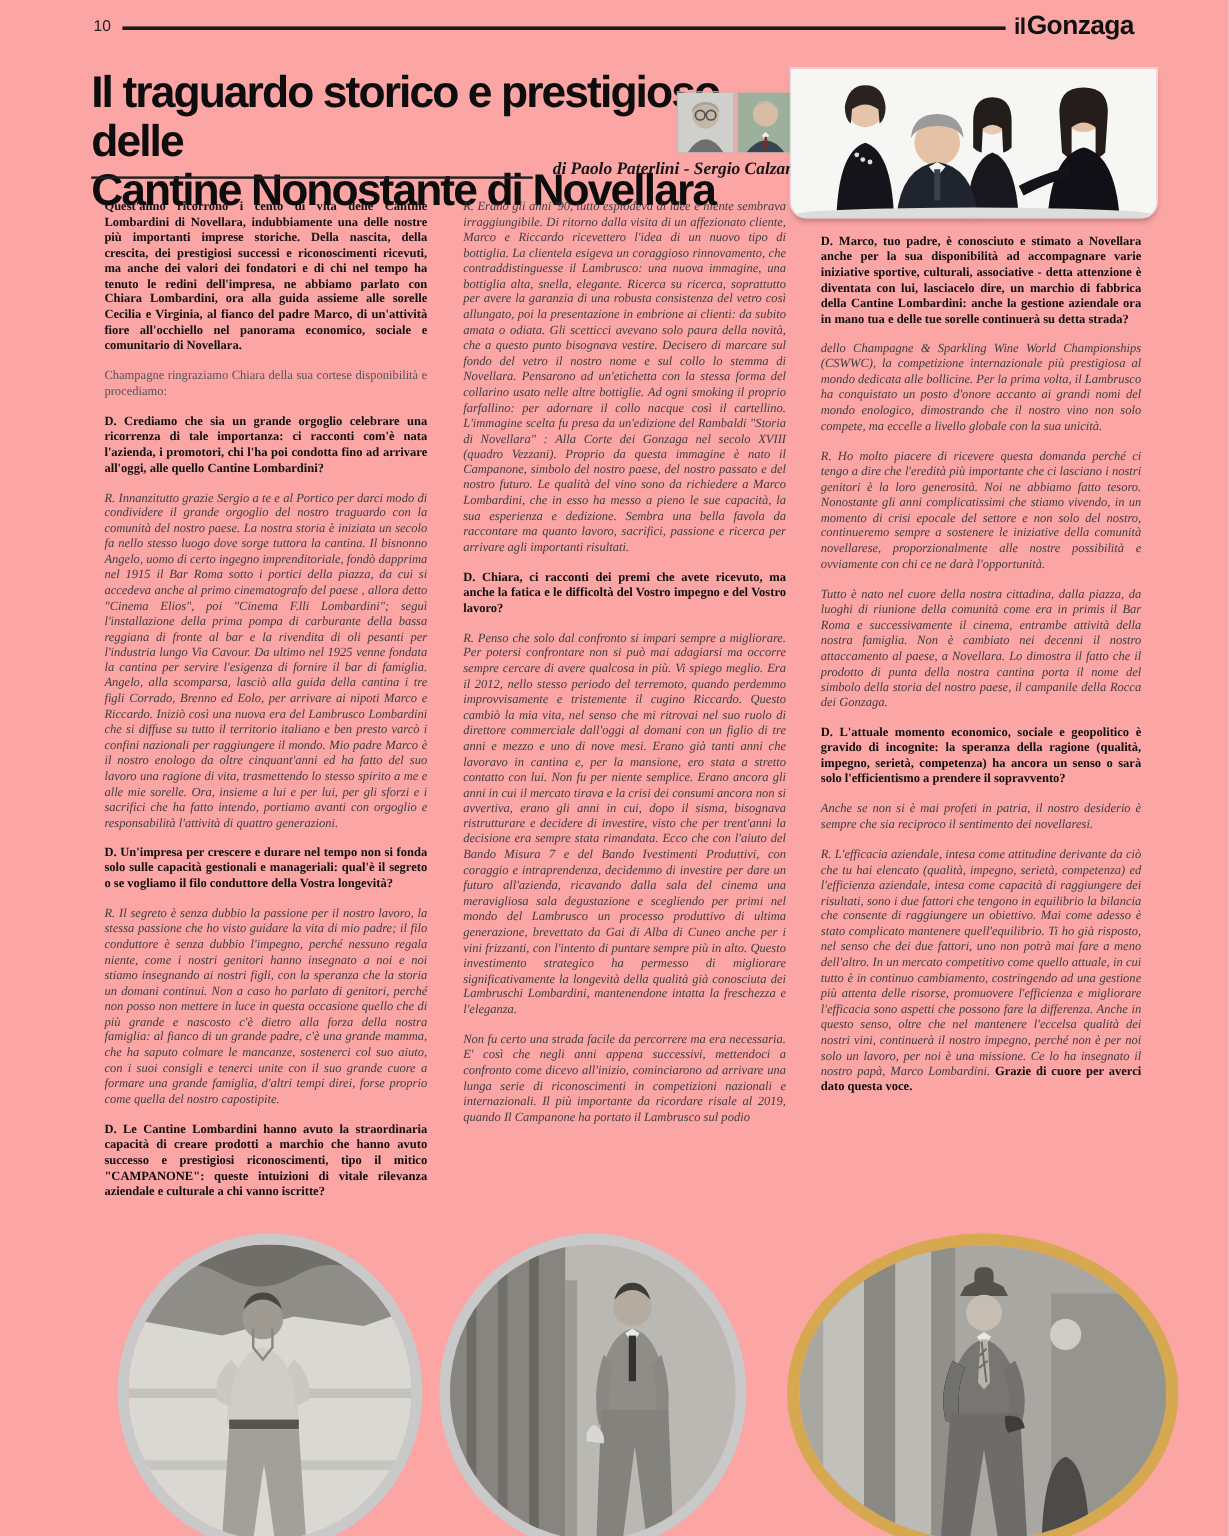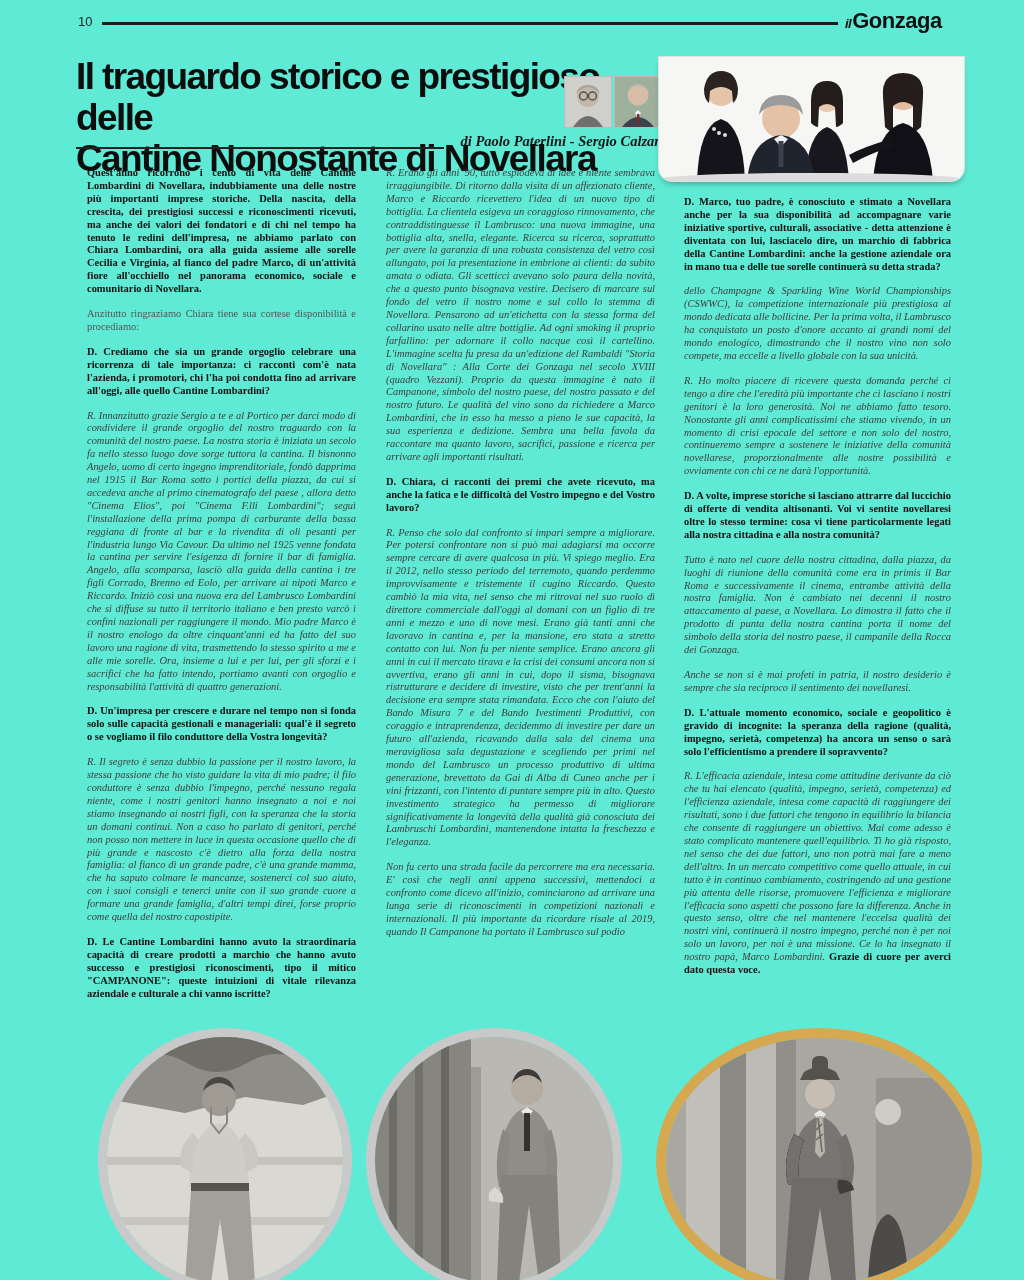--- a/index.html
+++ b/index.html
@@ -1,24 +1,24 @@
 <!DOCTYPE html>
 <html lang="it"><head>
 <meta charset="utf-8">
 <style>
   html,body{margin:0;padding:0;background:#e9e9e9;}
-  .page{position:relative;width:1024px;height:1280px;background:#5eead4;margin:0 auto;
+  .page{position:relative;width:1024px;height:1280px;background:#fca5a5;margin:0 auto;
         font-family:"Liberation Serif",serif;color:#1a1a1a;overflow:hidden;}
   
   .pagenum{position:absolute;left:78px;top:14px;font-family:"Liberation Sans",sans-serif;
            font-size:13px;color:#222;}
   .mast-rule{position:absolute;left:102px;top:22px;width:736px;height:3px;background:#1c1c1c;}
   .brand{position:absolute;left:845px;top:8px;font-family:"Liberation Sans",sans-serif;
          font-size:22px;font-weight:bold;color:#111;letter-spacing:-.5px;white-space:nowrap;}
-  .brand .il{font-style:italic;font-weight:600;font-size:13px;margin-right:1px;}
+  .brand .il{font-weight:600;font-size:19px;margin-right:1px;}
   
   .headline{position:absolute;left:76px;top:56px;width:590px;
             font-family:"Liberation Sans",sans-serif;font-weight:800;color:#0d0d0d;
             font-size:37px;line-height:41px;letter-spacing:-1.6px;}
   .mini-ph{position:absolute;top:76px;width:46px;height:50px;border:1px solid #bbb;overflow:hidden;}
   .mini-ph svg{display:block;}
   .byline-rule{position:absolute;left:76px;top:147px;width:368px;height:2px;background:#222;}
   .byline{position:absolute;left:444px;top:133px;width:220px;text-align:right;
           font-size:14.5px;font-style:italic;font-weight:bold;color:#161616;}
   
@@ -106,41 +106,40 @@
       <path d="M100 58 q2 -20 22 -20 q20 0 22 20 q-6 -10 -22 -10 q-16 0 -22 10z" fill="#9b9b9b"></path>
       <path d="M88 124 q4 -42 34 -46 q30 4 34 46 z" fill="#20242e"></path>
       <path d="M115 82 l7 8 l7 -8 l-7 -4 z" fill="#f4f4f4"></path>
       <rect x="119.5" y="84" width="5" height="26" fill="#39404e"></rect>
       <ellipse cx="152" cy="122" rx="150" ry="6" fill="#dddddd"></ellipse>
     </svg>
   </div>
 
   <div class="col col1">
       <p class="para lead">Quest'anno ricorrono i cento di vita delle Cantine Lombardini di Novellara, indubbiamente una delle nostre più importanti imprese storiche. Della nascita, della crescita, dei prestigiosi successi e riconoscimenti ricevuti, ma anche dei valori dei fondatori e di chi nel tempo ha tenuto le redini dell'impresa, ne abbiamo parlato con Chiara Lombardini, ora alla guida assieme alle sorelle Cecilia e Virginia, al fianco del padre Marco, di un'attività fiore all'occhiello nel panorama economico, sociale e comunitario di Novellara.</p>
-      <p class="para plain">Anzitutto ringraziamo Chiara tiene sua cortese disponibilità e procediamo:</p>
+      <p class="para plain">Champagne ringraziamo Chiara della sua cortese disponibilità e procediamo:</p>
       <p class="para q">D. Crediamo che sia un grande orgoglio celebrare una ricorrenza di tale importanza: ci racconti com'è nata l'azienda, i promotori, chi l'ha poi condotta fino ad arrivare all'oggi, alle quello Cantine Lombardini?</p>
       <p class="para a">R. Innanzitutto grazie Sergio a te e al Portico per darci modo di condividere il grande orgoglio del nostro traguardo con la comunità del nostro paese. La nostra storia è iniziata un secolo fa nello stesso luogo dove sorge tuttora la cantina. Il bisnonno Angelo, uomo di certo ingegno imprenditoriale, fondò dapprima nel 1915 il Bar Roma sotto i portici della piazza, da cui si accedeva anche al primo cinematografo del paese , allora detto "Cinema Elios", poi "Cinema F.lli Lombardini"; seguì l'installazione della prima pompa di carburante della bassa reggiana di fronte al bar e la rivendita di oli pesanti per l'industria lungo Via Cavour. Da ultimo nel 1925 venne fondata la cantina per servire l'esigenza di fornire il bar di famiglia. Angelo, alla scomparsa, lasciò alla guida della cantina i tre figli Corrado, Brenno ed Eolo, per arrivare ai nipoti Marco e Riccardo. Iniziò così una nuova era del Lambrusco Lombardini che si diffuse su tutto il territorio italiano e ben presto varcò i confini nazionali per raggiungere il mondo. Mio padre Marco è il nostro enologo da oltre cinquant'anni ed ha fatto del suo lavoro una ragione di vita, trasmettendo lo stesso spirito a me e alle mie sorelle. Ora, insieme a lui e per lui, per gli sforzi e i sacrifici che ha fatto intendo, portiamo avanti con orgoglio e responsabilità l'attività di quattro generazioni.</p>
       <p class="para q">D. Un'impresa per crescere e durare nel tempo non si fonda solo sulle capacità gestionali e manageriali: qual'è il segreto o se vogliamo il filo conduttore della Vostra longevità?</p>
       <p class="para a">R. Il segreto è senza dubbio la passione per il nostro lavoro, la stessa passione che ho visto guidare la vita di mio padre; il filo conduttore è senza dubbio l'impegno, perché nessuno regala niente, come i nostri genitori hanno insegnato a noi e noi stiamo insegnando ai nostri figli, con la speranza che la storia un domani continui. Non a caso ho parlato di genitori, perché non posso non mettere in luce in questa occasione quello che di più grande e nascosto c'è dietro alla forza della nostra famiglia: al fianco di un grande padre, c'è una grande mamma, che ha saputo colmare le mancanze, sostenerci col suo aiuto, con i suoi consigli e tenerci unite con il suo grande cuore a formare una grande famiglia, d'altri tempi direi, forse proprio come quella del nostro capostipite.</p>
       <p class="para q">D. Le Cantine Lombardini hanno avuto la straordinaria capacità di creare prodotti a marchio che hanno avuto successo e prestigiosi riconoscimenti, tipo il mitico "CAMPANONE": queste intuizioni di vitale rilevanza aziendale e culturale a chi vanno iscritte?</p>
     </div>
   <div class="col col2">
       <p class="para a">R. Erano gli anni '90, tutto esplodeva di idee e niente sembrava irraggiungibile. Di ritorno dalla visita di un affezionato cliente, Marco e Riccardo ricevettero l'idea di un nuovo tipo di bottiglia. La clientela esigeva un coraggioso rinnovamento, che contraddistinguesse il Lambrusco: una nuova immagine, una bottiglia alta, snella, elegante. Ricerca su ricerca, soprattutto per avere la garanzia di una robusta consistenza del vetro così allungato, poi la presentazione in embrione ai clienti: da subito amata o odiata. Gli scetticci avevano solo paura della novità, che a questo punto bisognava vestire. Decisero di marcare sul fondo del vetro il nostro nome e sul collo lo stemma di Novellara. Pensarono ad un'etichetta con la stessa forma del collarino usato nelle altre bottiglie. Ad ogni smoking il proprio farfallino: per adornare il collo nacque così il cartellino. L'immagine scelta fu presa da un'edizione del Rambaldi "Storia di Novellara" : Alla Corte dei Gonzaga nel secolo XVIII (quadro Vezzani). Proprio da questa immagine è nato il Campanone, simbolo del nostro paese, del nostro passato e del nostro futuro. Le qualità del vino sono da richiedere a Marco Lombardini, che in esso ha messo a pieno le sue capacità, la sua esperienza e dedizione. Sembra una bella favola da raccontare ma quanto lavoro, sacrifici, passione e ricerca per arrivare agli importanti risultati.</p>
       <p class="para q">D. Chiara, ci racconti dei premi che avete ricevuto, ma anche la fatica e le difficoltà del Vostro impegno e del Vostro lavoro?</p>
       <p class="para a">R. Penso che solo dal confronto si impari sempre a migliorare. Per potersi confrontare non si può mai adagiarsi ma occorre sempre cercare di avere qualcosa in più. Vi spiego meglio. Era il 2012, nello stesso periodo del terremoto, quando perdemmo improvvisamente e tristemente il cugino Riccardo. Questo cambiò la mia vita, nel senso che mi ritrovai nel suo ruolo di direttore commerciale dall'oggi al domani con un figlio di tre anni e mezzo e uno di nove mesi. Erano già tanti anni che lavoravo in cantina e, per la mansione, ero stata a stretto contatto con lui. Non fu per niente semplice. Erano ancora gli anni in cui il mercato tirava e la crisi dei consumi ancora non si avvertiva, erano gli anni in cui, dopo il sisma, bisognava ristrutturare e decidere di investire, visto che per trent'anni la decisione era sempre stata rimandata. Ecco che con l'aiuto del Bando Misura 7 e del Bando Ivestimenti Produttivi, con coraggio e intraprendenza, decidemmo di investire per dare un futuro all'azienda, ricavando dalla sala del cinema una meravigliosa sala degustazione e scegliendo per primi nel mondo del Lambrusco un processo produttivo di ultima generazione, brevettato da Gai di Alba di Cuneo anche per i vini frizzanti, con l'intento di puntare sempre più in alto. Questo investimento strategico ha permesso di migliorare significativamente la longevità della qualità già conosciuta dei Lambruschi Lombardini, mantenendone intatta la freschezza e l'eleganza.</p>
       <p class="para a">Non fu certo una strada facile da percorrere ma era necessaria. E' così che negli anni appena successivi, mettendoci a confronto come dicevo all'inizio, cominciarono ad arrivare una lunga serie di riconoscimenti in competizioni nazionali e internazionali. Il più importante da ricordare risale al 2019, quando Il Campanone ha portato il Lambrusco sul podio</p>
     </div>
   <div class="col col3">
       <p class="para q">D. Marco, tuo padre, è conosciuto e stimato a Novellara anche per la sua disponibilità ad accompagnare varie iniziative sportive, culturali, associative - detta attenzione è diventata con lui, lasciacelo dire, un marchio di fabbrica della Cantine Lombardini: anche la gestione aziendale ora in mano tua e delle tue sorelle continuerà su detta strada?</p>
       <p class="para a">dello Champagne &amp; Sparkling Wine World Championships (CSWWC), la competizione internazionale più prestigiosa al mondo dedicata alle bollicine. Per la prima volta, il Lambrusco ha conquistato un posto d'onore accanto ai grandi nomi del mondo enologico, dimostrando che il nostro vino non solo compete, ma eccelle a livello globale con la sua unicità.</p>
       <p class="para a">R. Ho molto piacere di ricevere questa domanda perché ci tengo a dire che l'eredità più importante che ci lasciano i nostri genitori è la loro generosità. Noi ne abbiamo fatto tesoro. Nonostante gli anni complicatissimi che stiamo vivendo, in un momento di crisi epocale del settore e non solo del nostro, continueremo sempre a sostenere le iniziative della comunità novellarese, proporzionalmente alle nostre possibilità e ovviamente con chi ce ne darà l'opportunità.</p>
-      <p class="para q">D. A volte, imprese storiche si lasciano attrarre dal luccichio di offerte di vendita altisonanti. Voi vi sentite novellaresi oltre lo stesso termine: cosa vi tiene particolarmente legati alla nostra cittadina e alla nostra comunità?</p>
       <p class="para a">Tutto è nato nel cuore della nostra cittadina, dalla piazza, da luoghi di riunione della comunità come era in primis il Bar Roma e successivamente il cinema, entrambe attività della nostra famiglia. Non è cambiato nei decenni il nostro attaccamento al paese, a Novellara. Lo dimostra il fatto che il prodotto di punta della nostra cantina porta il nome del simbolo della storia del nostro paese, il campanile della Rocca dei Gonzaga.</p>
+      <p class="para q">D. L'attuale momento economico, sociale e geopolitico è gravido di incognite: la speranza della ragione (qualità, impegno, serietà, competenza) ha ancora un senso o sarà solo l'efficientismo a prendere il sopravvento?</p>
       <p class="para a">Anche se non si è mai profeti in patria, il nostro desiderio è sempre che sia reciproco il sentimento dei novellaresi.</p>
-      <p class="para q">D. L'attuale momento economico, sociale e geopolitico è gravido di incognite: la speranza della ragione (qualità, impegno, serietà, competenza) ha ancora un senso o sarà solo l'efficientismo a prendere il sopravvento?</p>
       <p class="para a">R. L'efficacia aziendale, intesa come attitudine derivante da ciò che tu hai elencato (qualità, impegno, serietà, competenza) ed l'efficienza aziendale, intesa come capacità di raggiungere dei risultati, sono i due fattori che tengono in equilibrio la bilancia che consente di raggiungere un obiettivo. Mai come adesso è stato complicato mantenere quell'equilibrio. Ti ho già risposto, nel senso che dei due fattori, uno non potrà mai fare a meno dell'altro. In un mercato competitivo come quello attuale, in cui tutto è in continuo cambiamento, costringendo ad una gestione più attenta delle risorse, promuovere l'efficienza e migliorare l'efficacia sono aspetti che possono fare la differenza. Anche in questo senso, oltre che nel mantenere l'eccelsa qualità dei nostri vini, continuerà il nostro impegno, perché non è per noi solo un lavoro, per noi è una missione. Ce lo ha insegnato il nostro papà, Marco Lombardini.<b> Grazie di cuore per averci dato questa voce.</b></p>
     </div>
 
   <div class="oval ov1">
     <svg width="236" height="246" viewBox="0 0 236 246">
       <rect width="236" height="246" fill="#d9d8d3"></rect>
       <path d="M0 0 h236 v54 l-40 14 -58 -8 -60 16 -78 -14 z" fill="#8e8d87"></path>
       <path d="M20 26 q30 -18 60 0 t60 0 t60 0 v-26 h-180z" fill="#6f6e68"></path>
       <rect y="120" width="236" height="8" fill="#c3c2bc"></rect>
       <rect y="180" width="236" height="8" fill="#c6c5bf"></rect>

